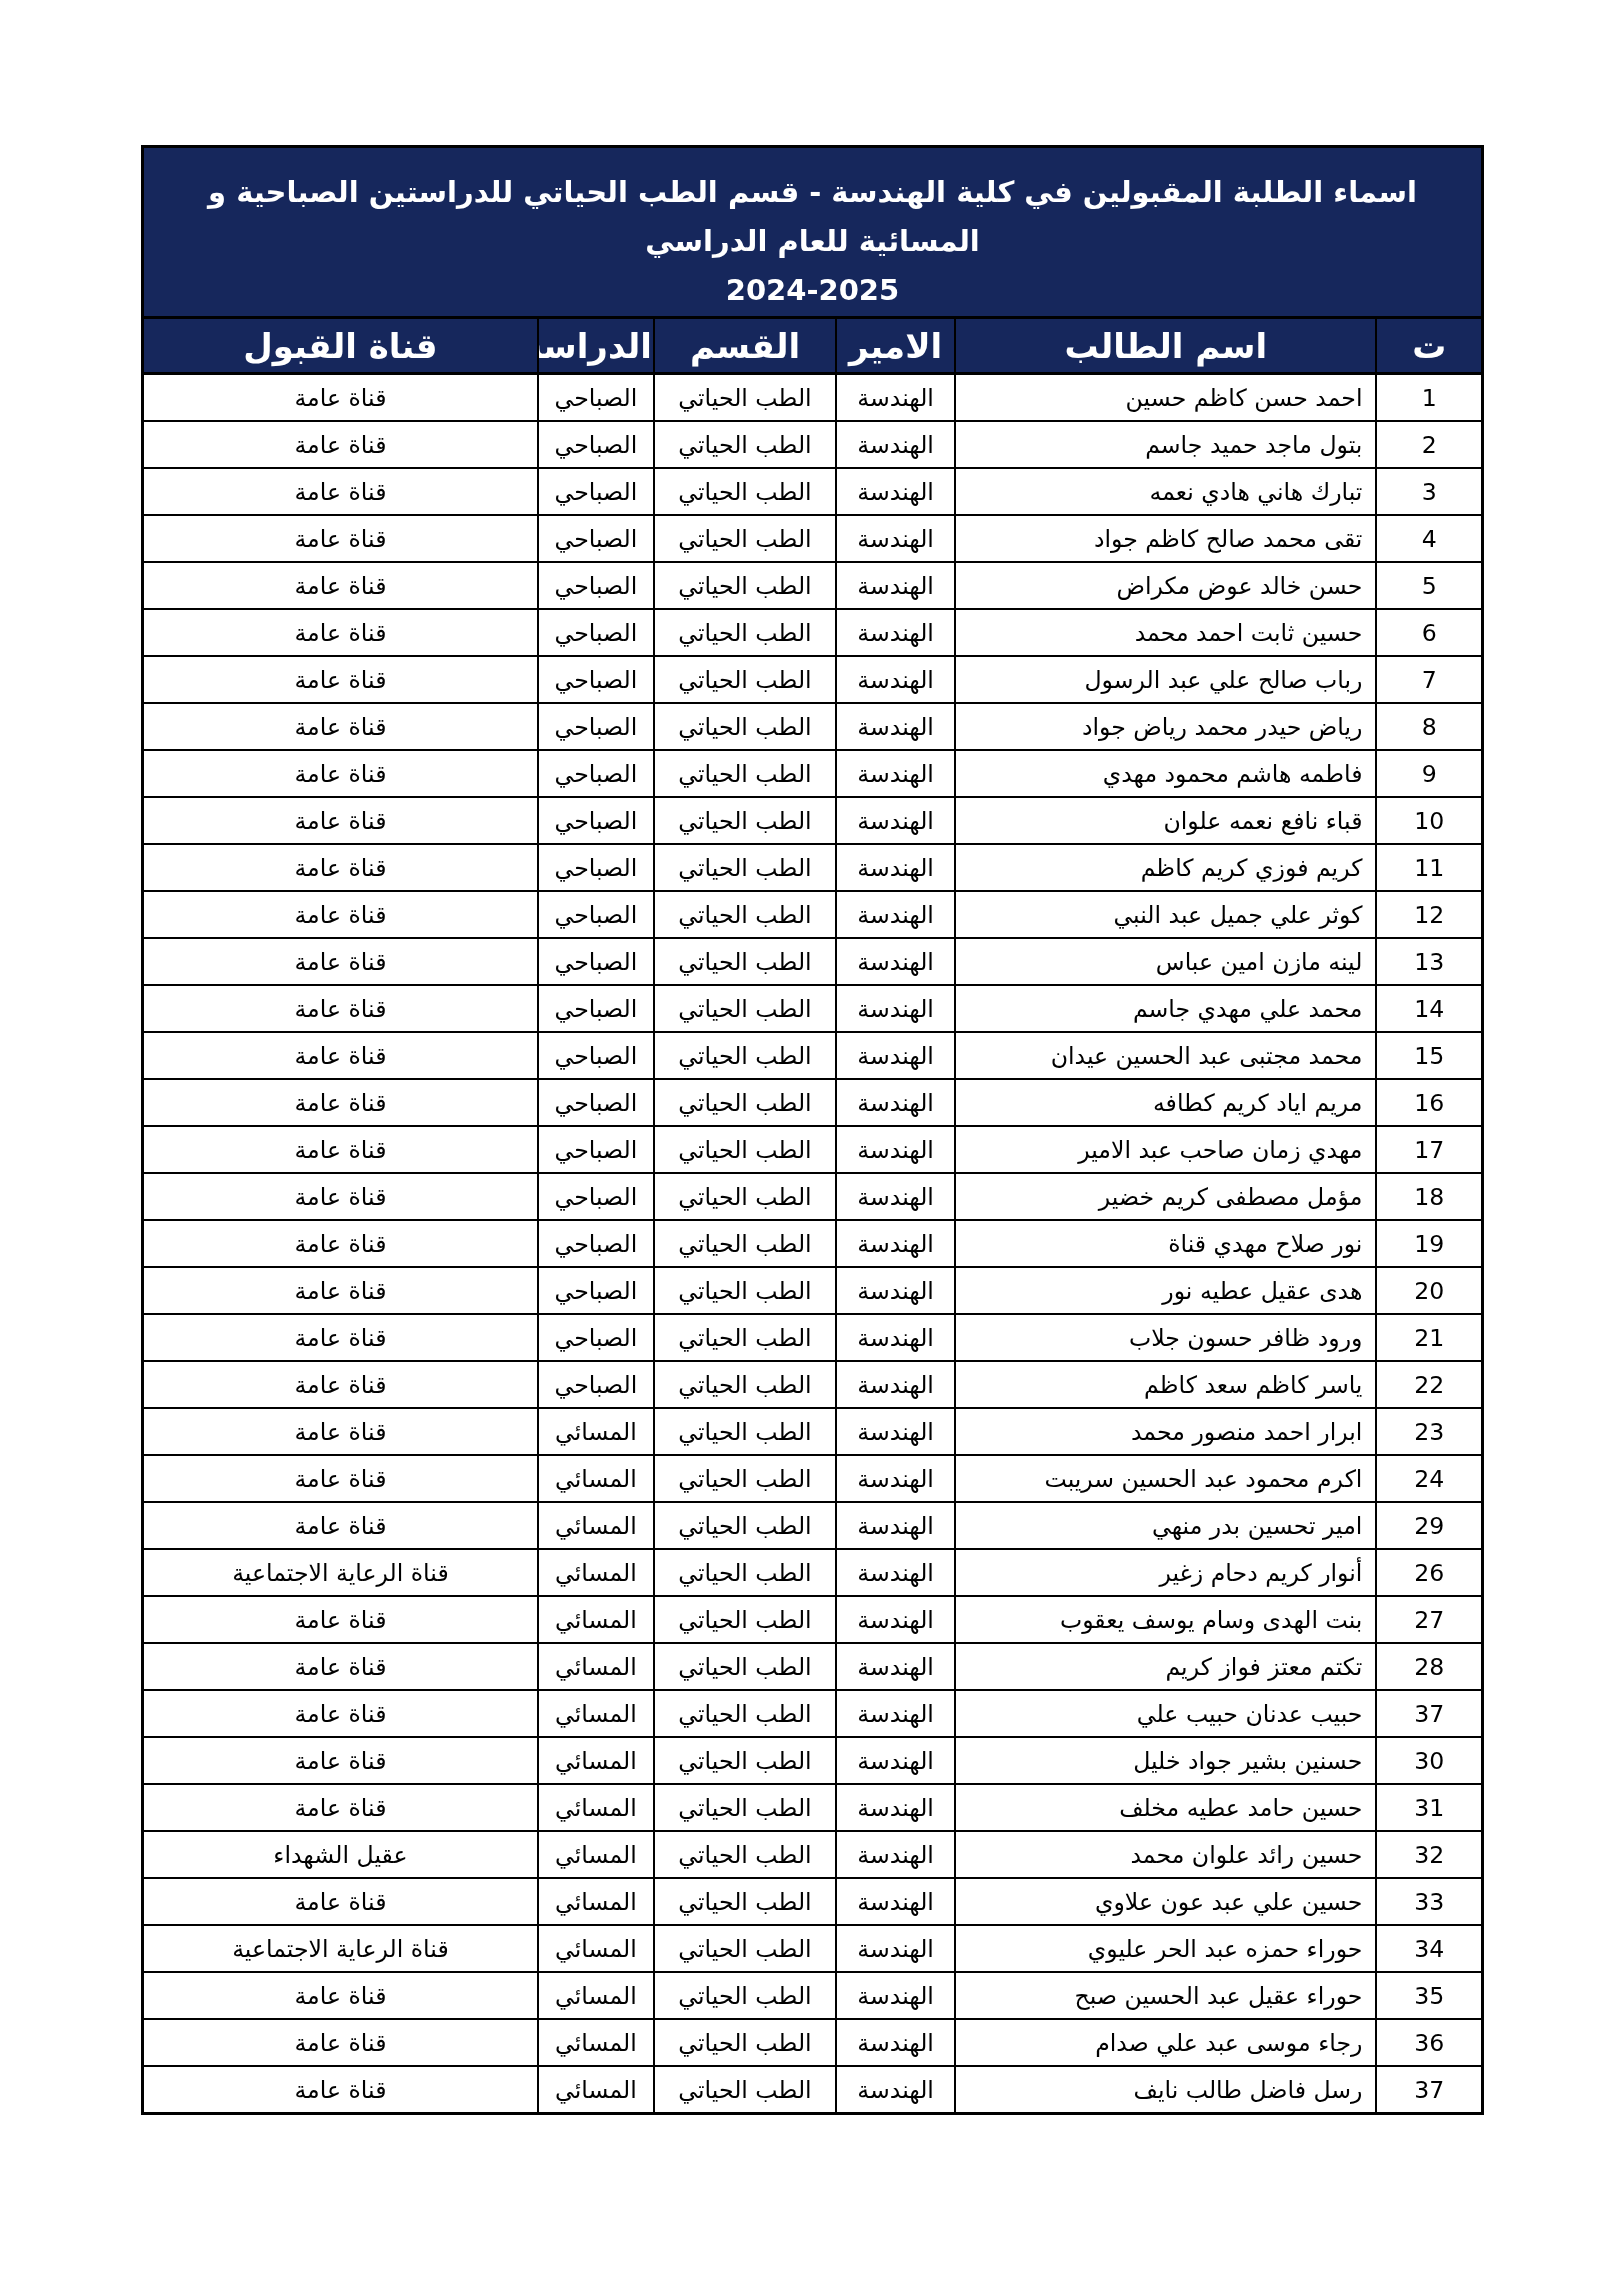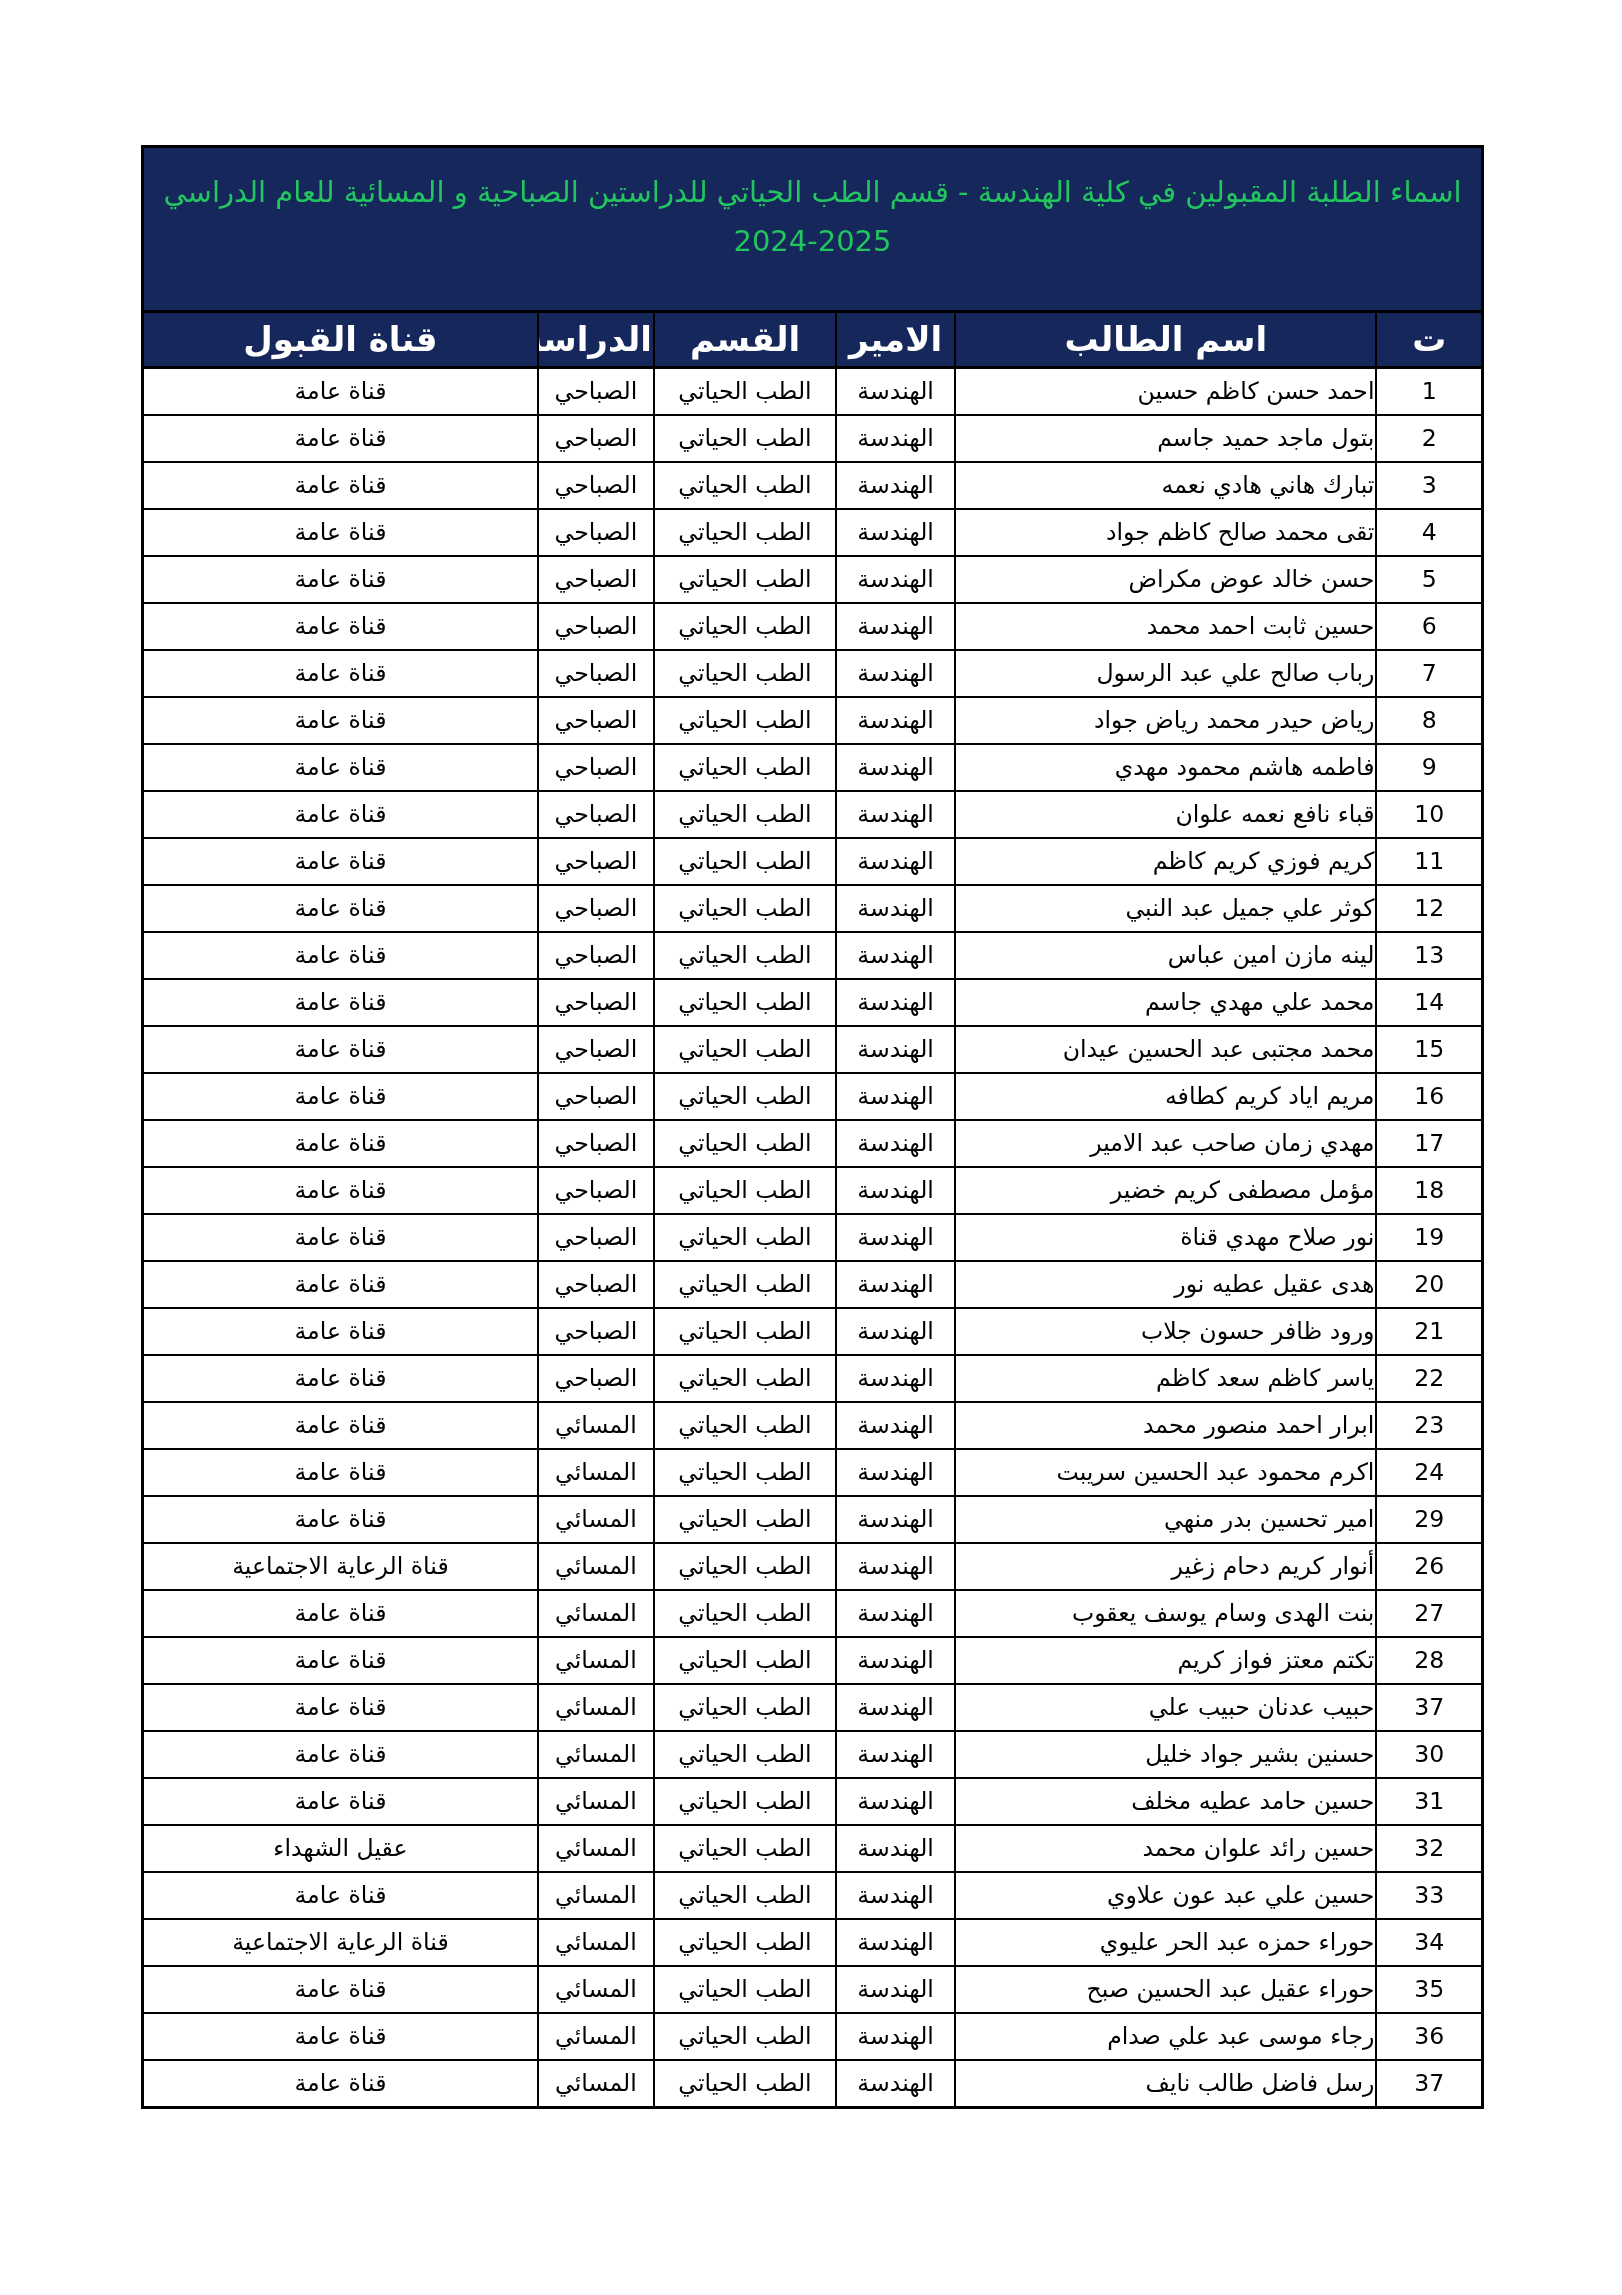--- a/index.html
+++ b/index.html
@@ -25,27 +25,27 @@
   col.c-dept{width:182px;}
   col.c-study{width:116px;}
   col.c-channel{width:395px;}
   th,td{
     border:2px solid #000;
     border-left-width:2.6px;border-right-width:2.6px;
     overflow:hidden;
   }
   .title-cell{
     background:#16275c;
-    color:#22c55e;
+    color:#ffffff;
     height:141px;
     text-align:center;
     vertical-align:top;
     padding-top:19.6px;
     font-size:29px;
-    font-weight:normal;
+    font-weight:bold;
     line-height:1.7;
     border-bottom-width:3.3px;
   }
   .title-cell .year{direction:ltr;}
   tr.col-header th{
     background:#16275c;
     color:#ffffff;
     height:51px;
     font-size:34px;
     font-weight:bold;
@@ -56,21 +56,21 @@
   tbody td{
     height:43px;
     font-size:23.6px;
     color:#000;
     text-align:center;
     vertical-align:middle;
     background:#fff;
   }
   tbody td.cell-name{
     text-align:right;
-    padding-right:1px;
+    padding-right:13px;
     margin-left:39px;
   }
 </style>
 </head>
 <body>
 
 <div class="page">
   <table class="students">
     <colgroup>
       <col class="c-index">

